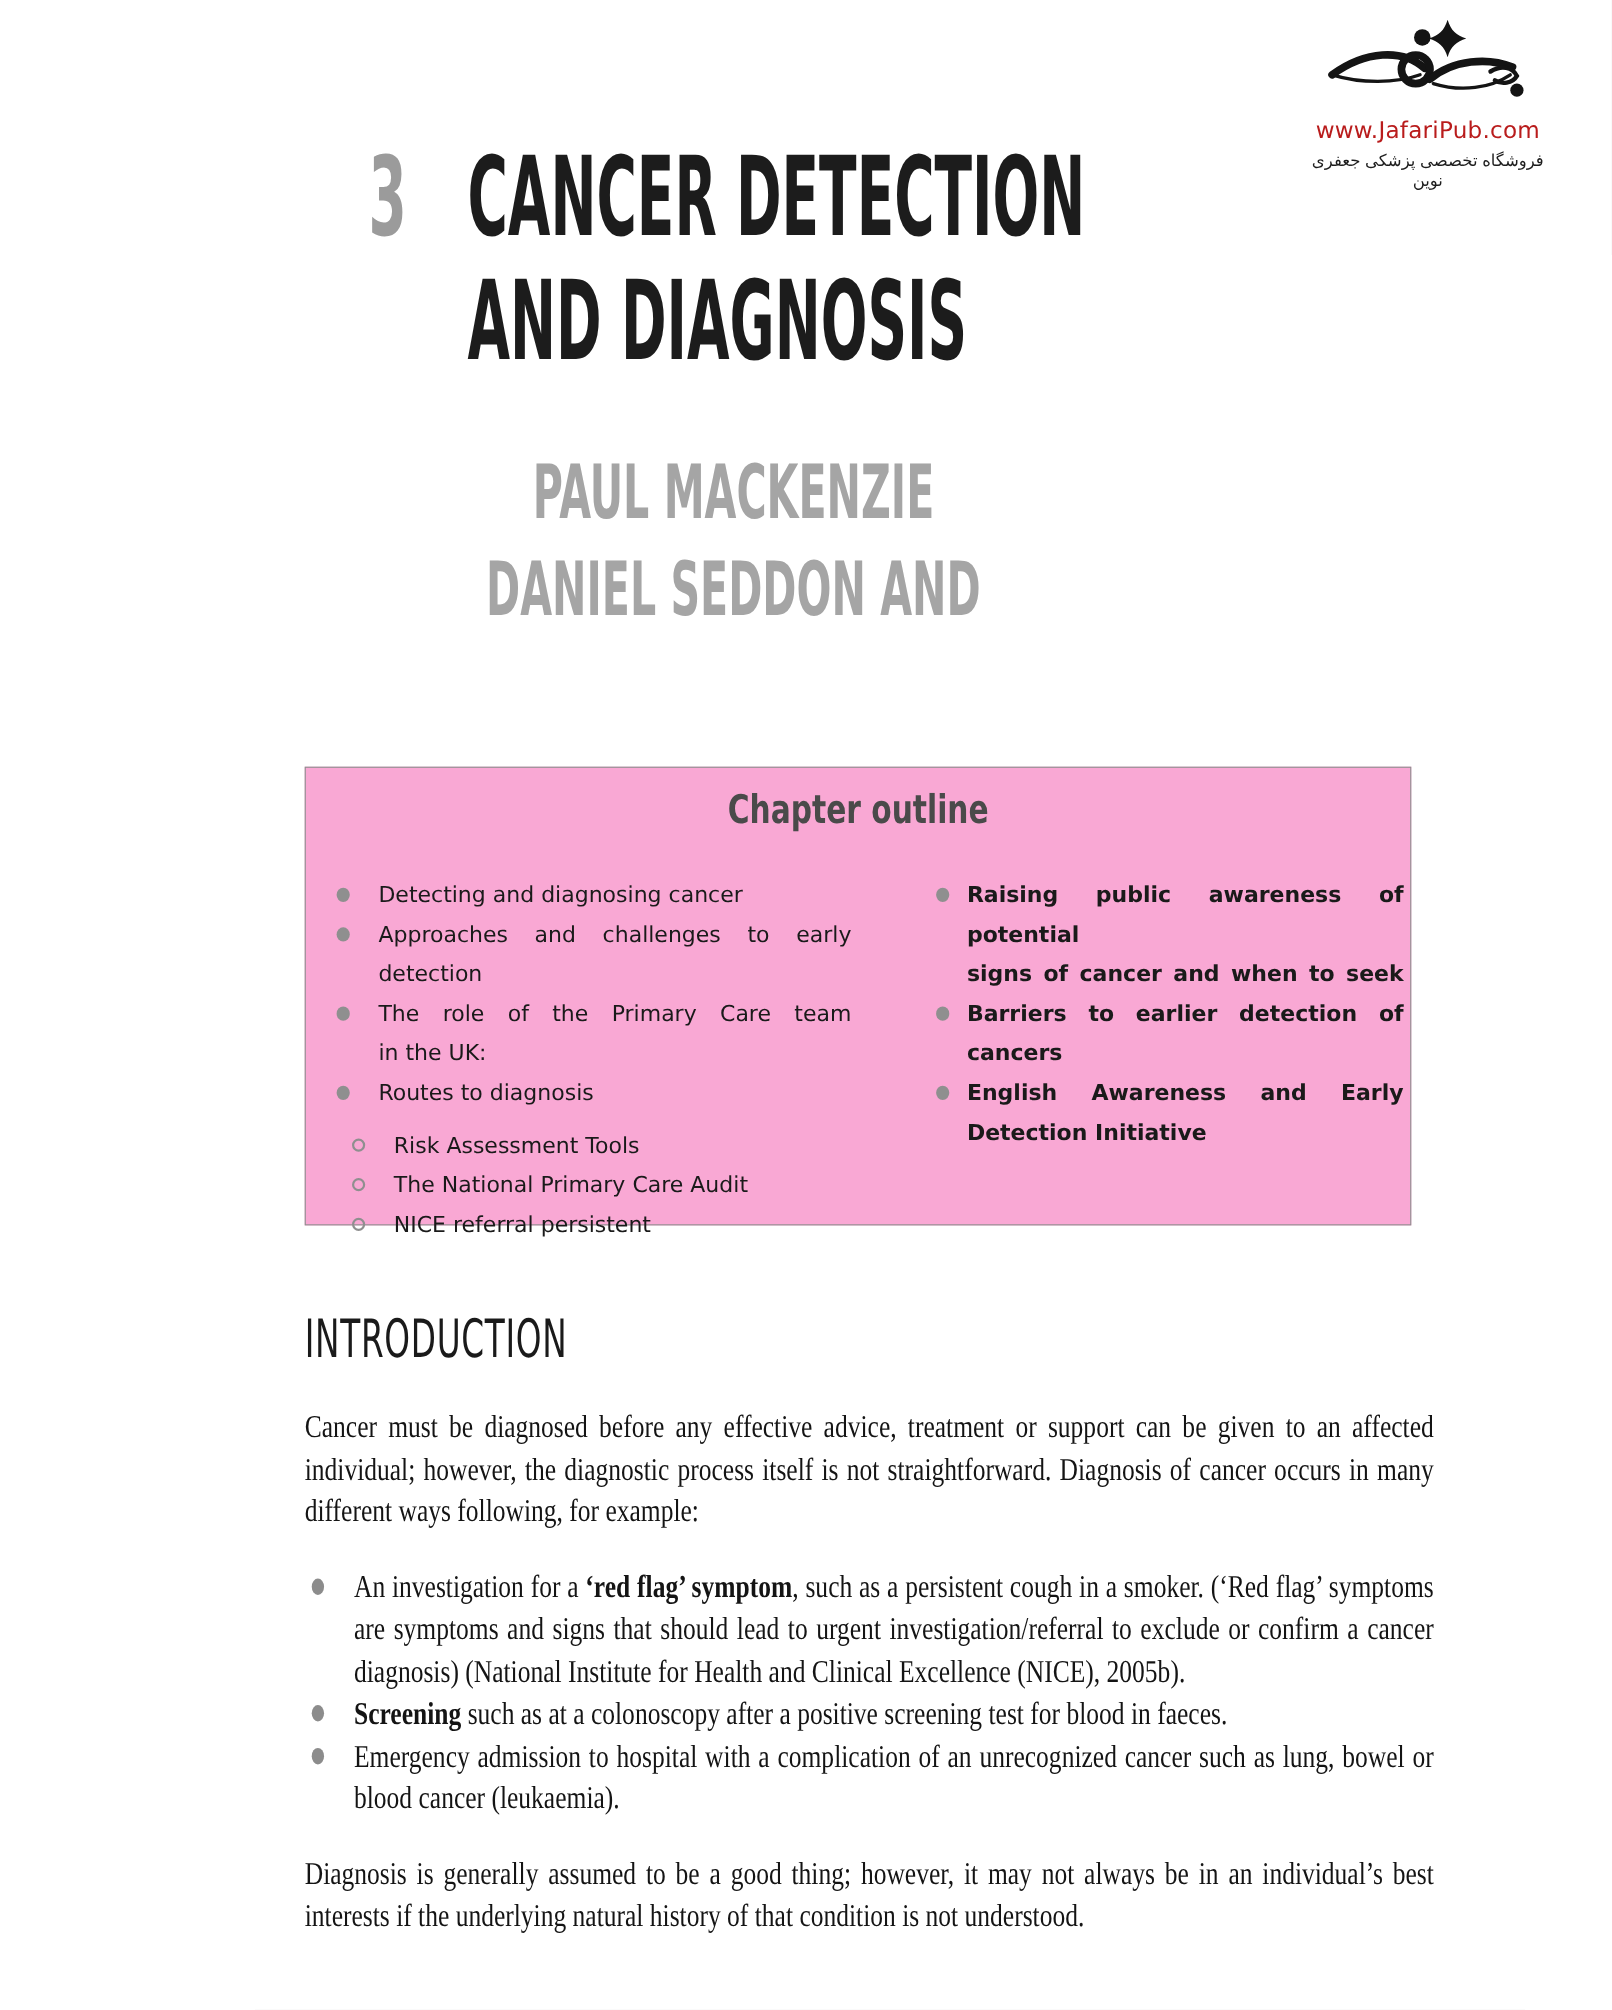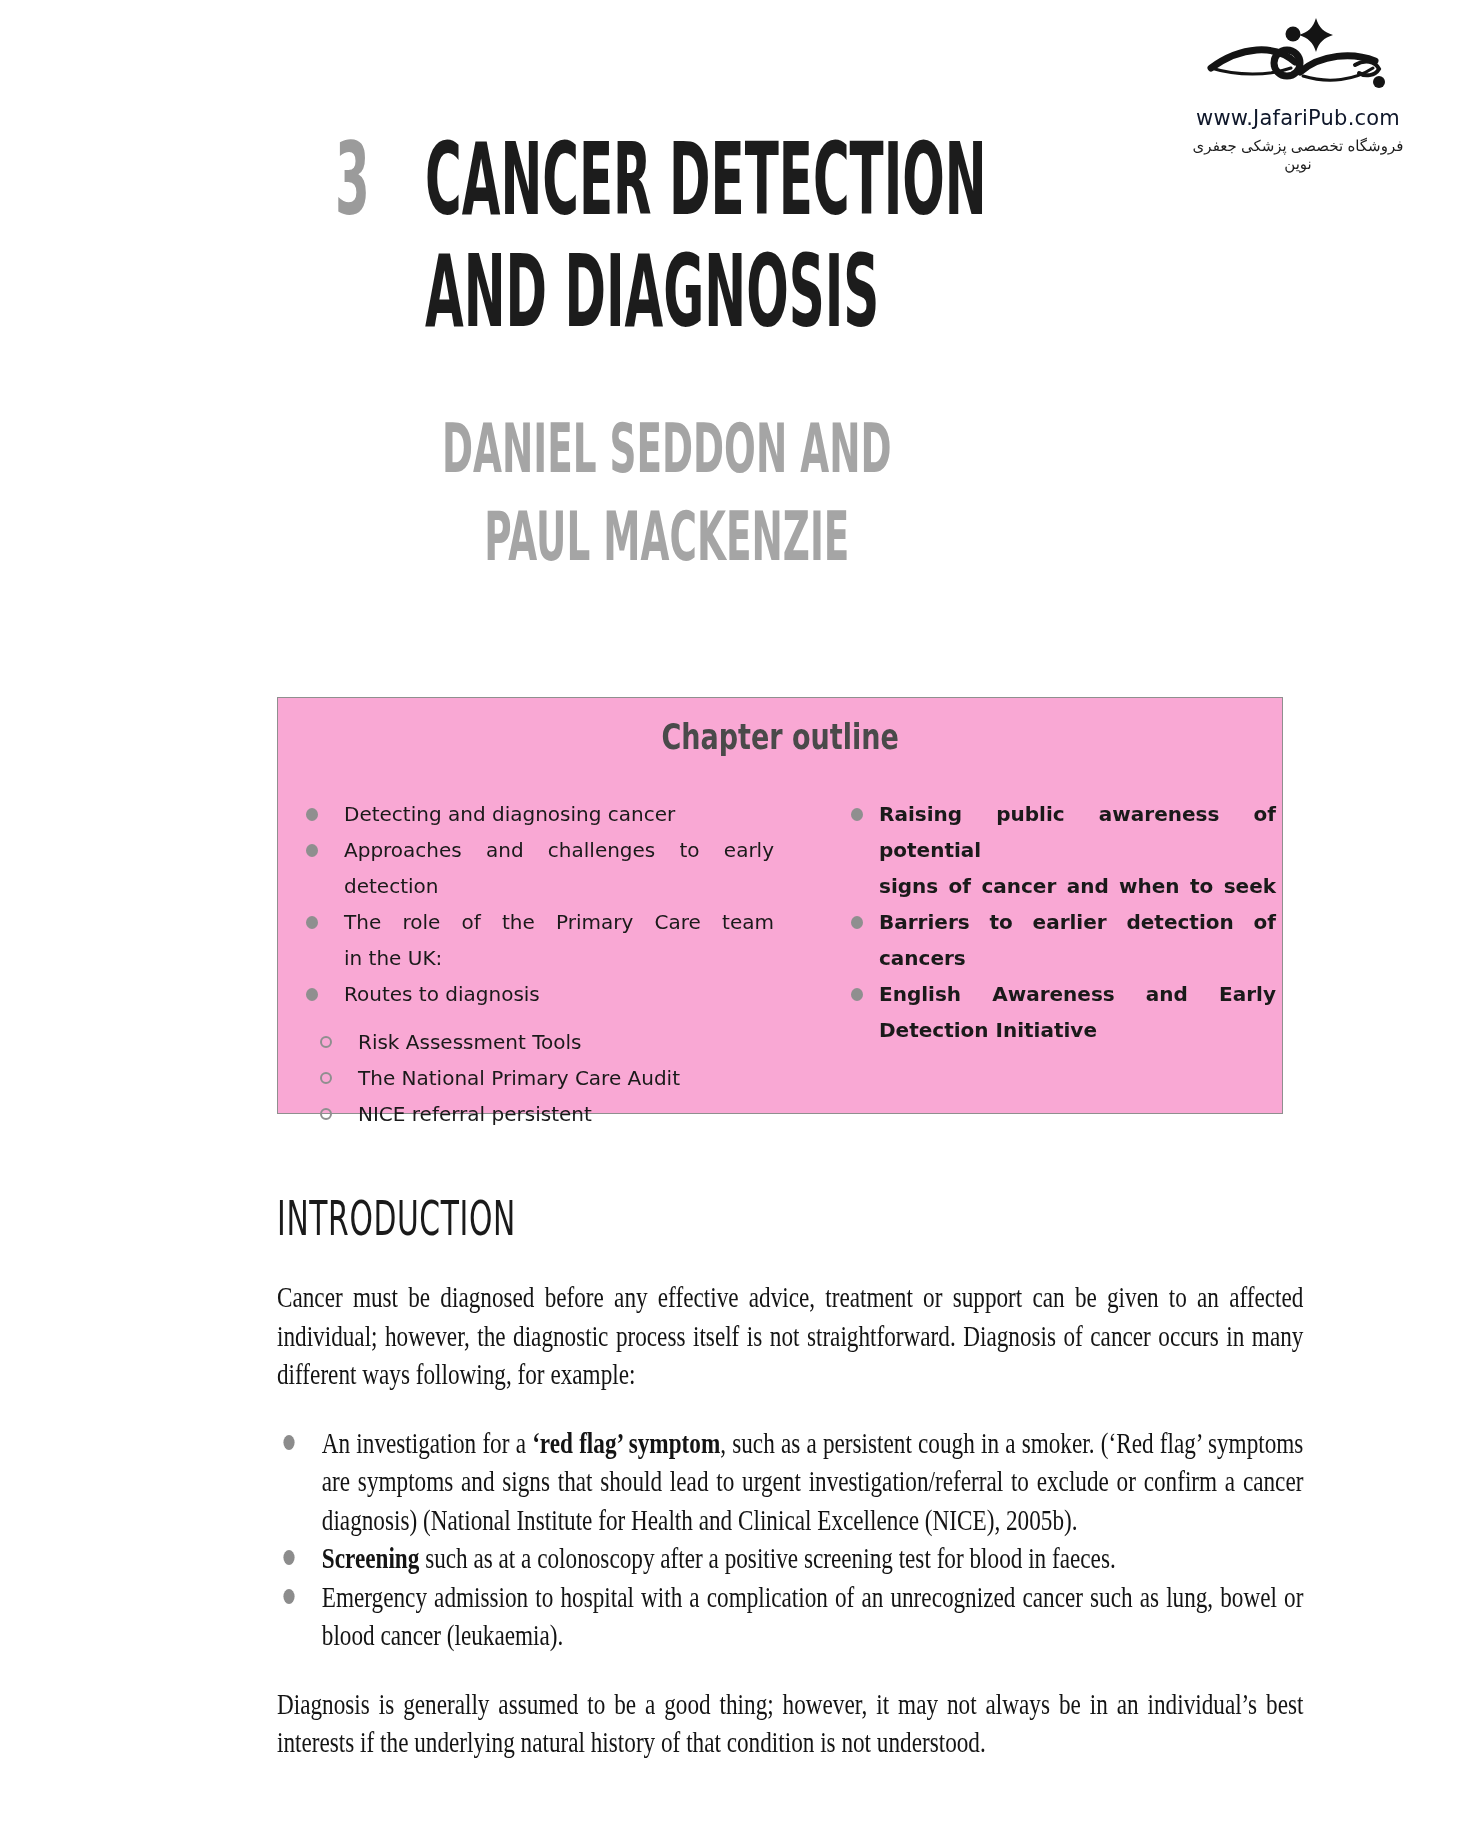--- a/index.html
+++ b/index.html
@@ -5,21 +5,21 @@
   * { margin:0; padding:0; box-sizing:border-box; }
   body { background:#e8e8e8; font-family:"DejaVu Sans", sans-serif; }
   .page {
     position:relative; width:1465px; height:1827px; background:#ffffff;
     margin:0 auto; overflow:hidden; color:#141414;
   }
 
   
   .logo { position:absolute; top:16px; right:52px; width:230px; text-align:center; }
   .logo svg { display:block; margin:0 auto; }
-  .logo-url { font-family:"DejaVu Sans", sans-serif; font-size:21px; color:#0f172a; margin-top:2px; letter-spacing:0.2px; }
+  .logo-url { font-family:"DejaVu Sans", sans-serif; font-size:21px; color:#b91c1c; margin-top:2px; letter-spacing:0.2px; }
   .logo-tagline { direction:rtl; font-family:Liberation Sans, sans-serif; font-size:15px; color:#1d1d1d; margin-top:7px;text-align:center; }
 
   
   .cond { display:inline-block; white-space:nowrap; transform-origin:left top; }
   .chapter-number {
     position:absolute; left:335px; top:124px; font-size:100px; font-weight:bold;
     line-height:112px; color:#9b9b9b;
   }
   .chapter-number .cond { transform:scaleX(0.5); }
   .chapter-title { position:absolute; left:425px; top:124px; width:1200px; }
@@ -93,22 +93,22 @@
     <div class="logo-tagline">فروشگاه تخصصی پزشکی جعفری نوین</div>
   </div>
 
   <div class="chapter-number"><span class="cond">3</span></div>
   <div class="chapter-title">
     <div class="line"><span class="cond">CANCER DETECTION</span></div>
     <div class="line"><span class="cond">AND DIAGNOSIS</span></div>
   </div>
 
   <div class="authors">
+    <div class="line"><span class="cond">PAUL MACKENZIE</span></div>
     <div class="line"><span class="cond">DANIEL SEDDON AND</span></div>
-    <div class="line"><span class="cond">PAUL MACKENZIE</span></div>
   </div>
 
   <div class="outline-box">
     <div class="outline-title"><span class="cond">Chapter outline</span></div>
     <div class="outline-cols">
 
       <div class="col-left">
         <div class="o-item">
           <span class="o-marker">
               <span class="dot"></span>

